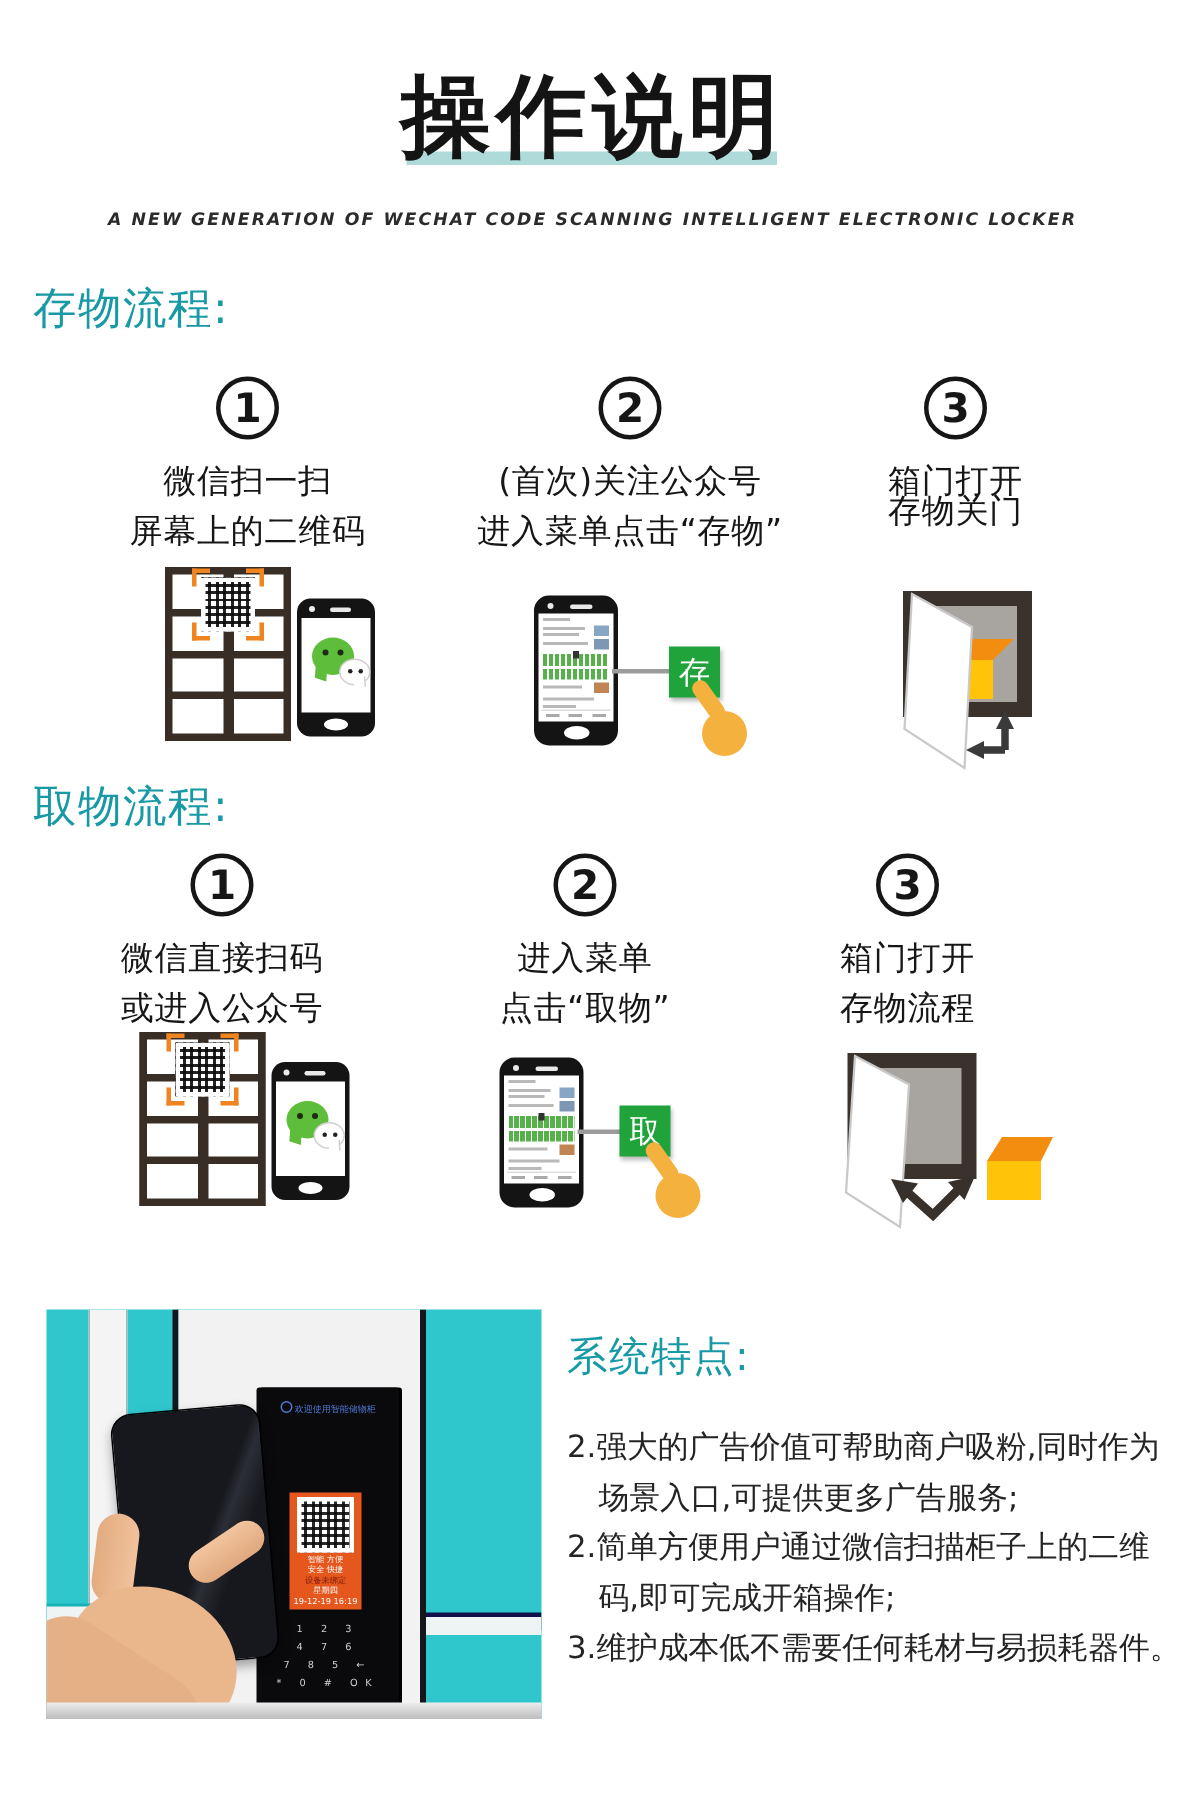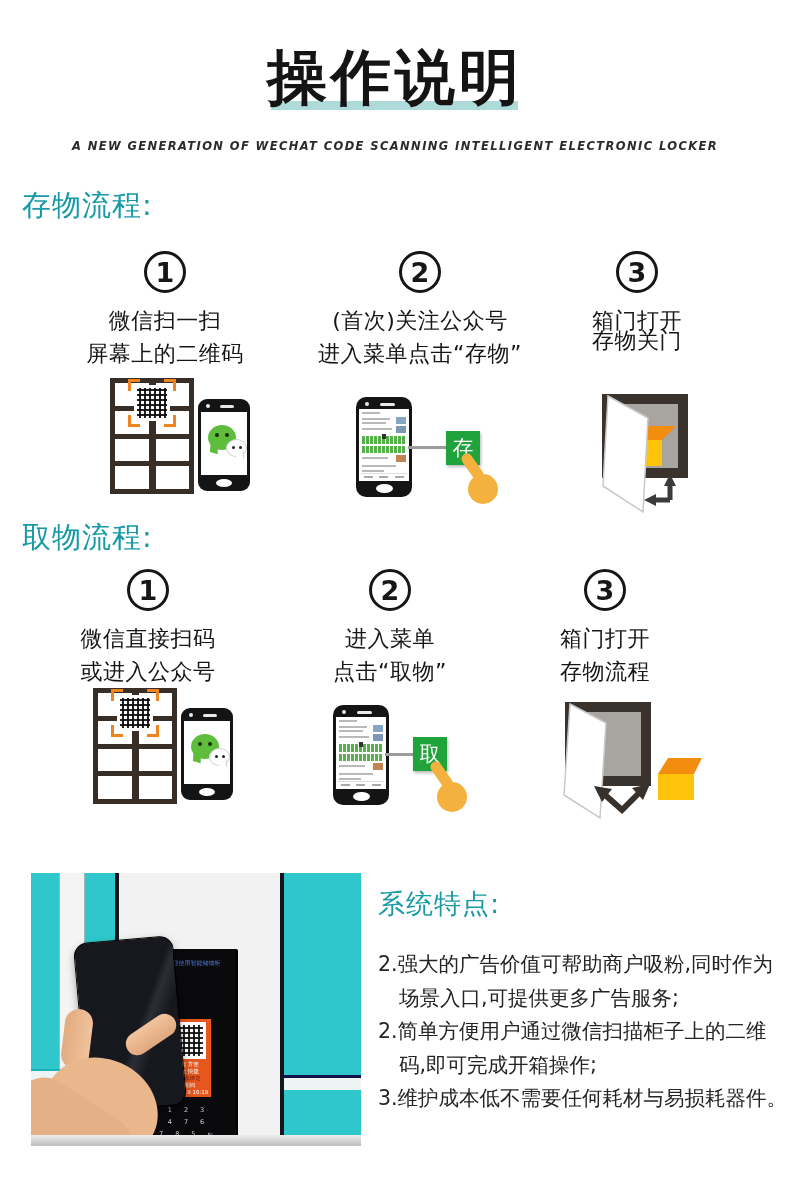--- a/index.html
+++ b/index.html
@@ -77,22 +77,22 @@
   
   .photo { position:absolute; left:31px; top:873px; width:330px; height:273px; background:#2fc7cc; overflow:hidden; }
   .pv { position:absolute; top:0; bottom:0; }
   .strimA { left:28px; width:26px; background:#f4f4f4; border-left:1px solid #9fb9ba; border-right:1px solid #9fb9ba; }
   .dline1 { left:84px; width:4px; background:#15151c; }
   .whitecol { left:88px; width:161px; background:#f2f2f2; }
   .dline2 { left:249px; width:4px; background:#15151c; }
   .seamL { position:absolute; left:0; top:198px; width:84px; height:11px; background:#eef4f4; box-shadow:0 -2px 0 #17b2b8; }
   .seamR { position:absolute; left:253px; top:205px; width:77px; height:12px; background:#eef4f4; box-shadow:0 -3px 0 #10114a; }
   .floor { position:absolute; left:0; bottom:0; width:330px; height:11px; background:linear-gradient(#ededed,#bdbdbd); }
-  .panel { position:absolute; left:110px; top:52px; width:95px; height:213px; background:#0a0a0d; border-radius:2px;
-    box-shadow:2px 0 0 #000;margin-top:24px; }
+  .panel { position:absolute; left:140px; top:52px; width:95px; height:213px; background:#0a0a0d; border-radius:2px;
+    box-shadow:2px 0 0 #000; }
   .panel-head { position:absolute; left:0; top:9px; width:100%; text-align:center; font-size:6px; color:#4e79d6; white-space:nowrap; }
   .panel-head::before { content:""; display:inline-block; width:6px; height:6px; border-radius:50%;
     border:1px solid #4e79d6; vertical-align:-1px; margin-right:2px; }
   .ocard { position:absolute; left:22px; top:70px; width:48px; height:78px; background:#e5571c; }
   .ocard .oqr { position:absolute; left:5px; top:3px; width:38px; height:37px; background:#fff;
     background-image:repeating-linear-gradient(0deg, rgba(10,10,10,.88) 0 2px, transparent 2px 5px),
       repeating-linear-gradient(90deg, rgba(10,10,10,.88) 0 2px, transparent 2px 5px);
     box-shadow:inset 0 0 0 3px #fff; }
   .ocard .tx { position:absolute; left:0; width:100%; text-align:center; font-size:5.5px; line-height:7px;
     color:#fff; white-space:nowrap; }

